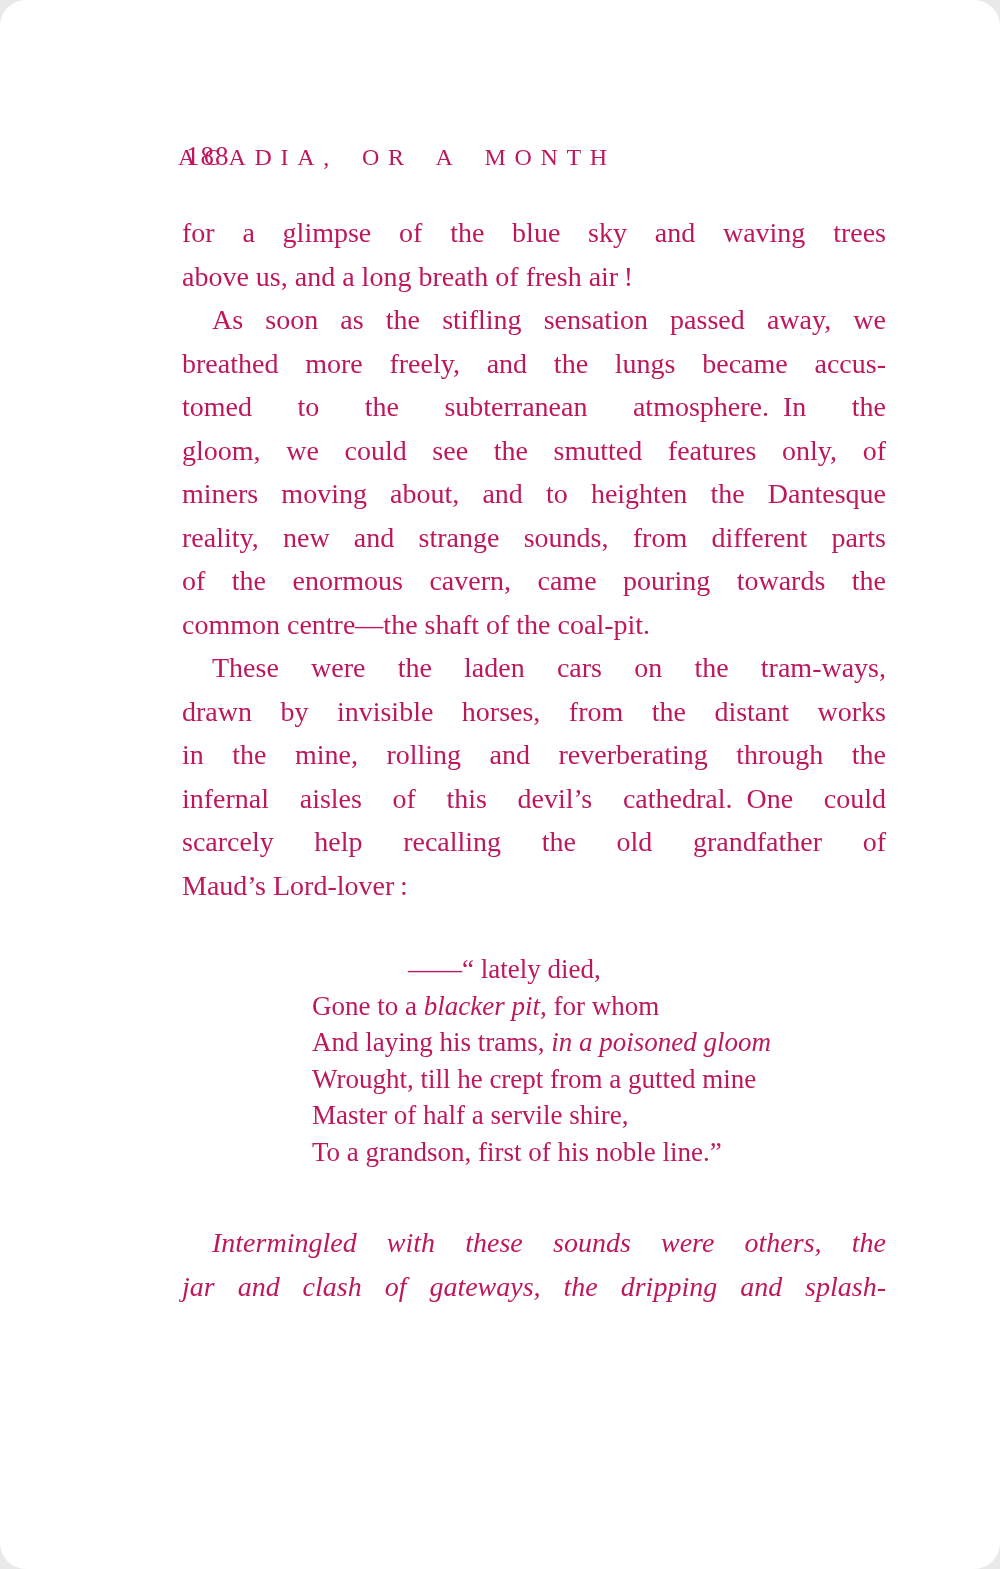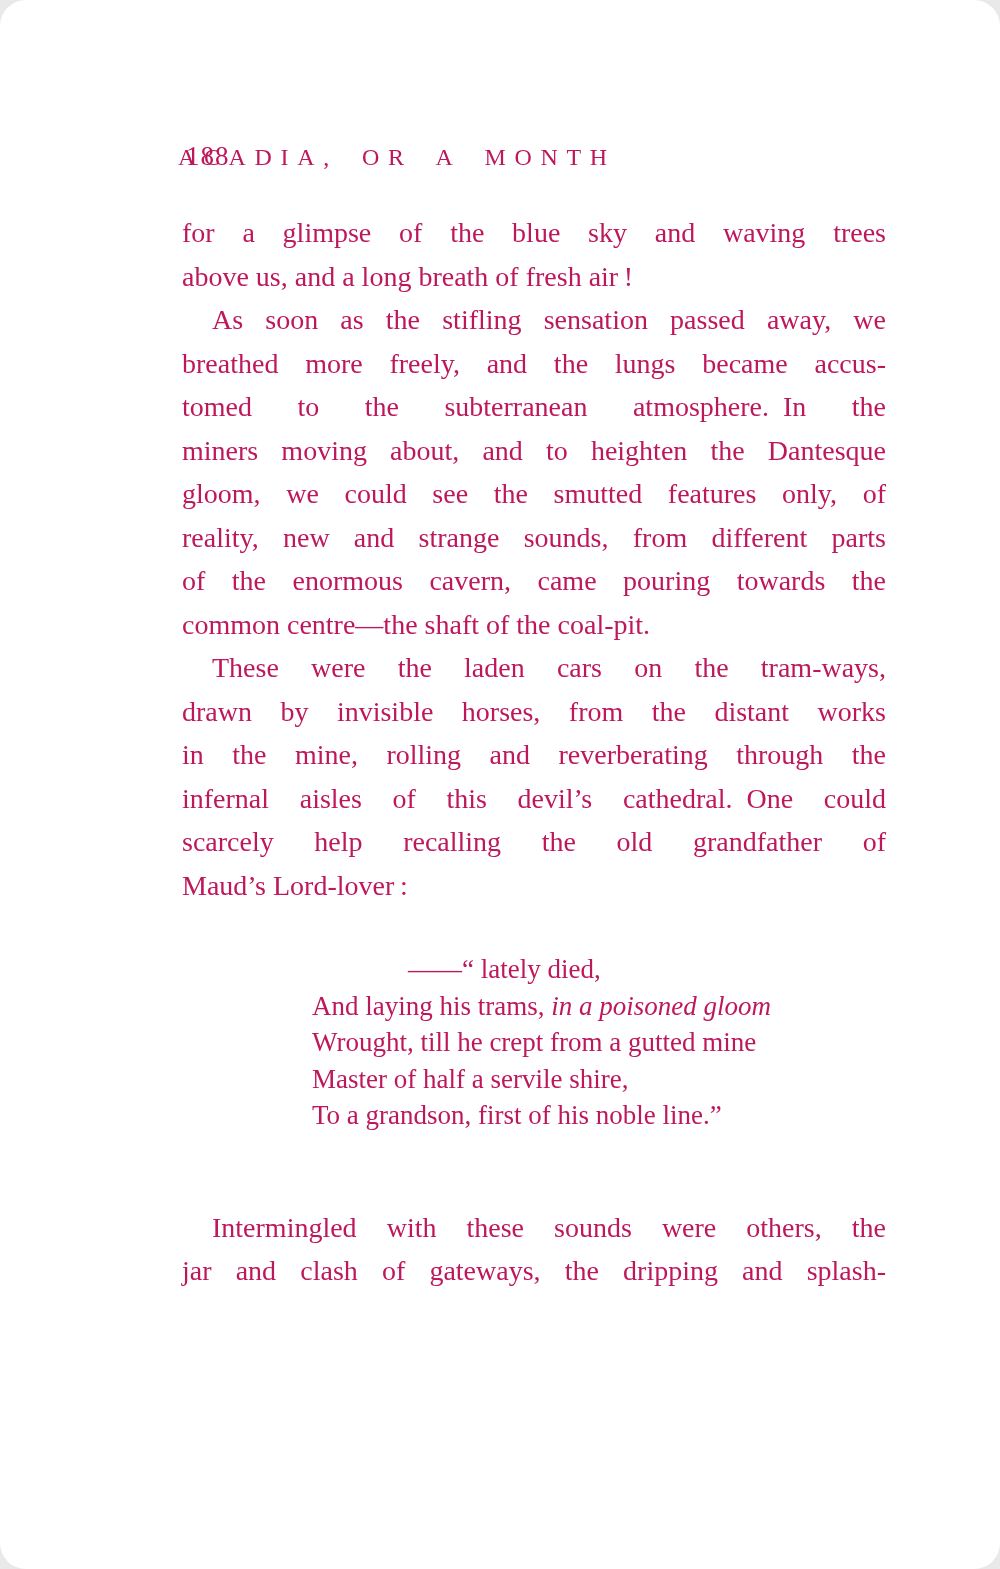--- a/index.html
+++ b/index.html
@@ -52,21 +52,21 @@
   }
   .indent { text-indent: 30px; }
   .poem {
     margin-top: 44px;
     margin-left: 130px;
     font-size: 27px;
     line-height: 36.5px;
   }
   .pline.first { text-indent: 96px; }
   .it { font-style: italic; }
-  .para-last { margin-top: 72px; }
+  .para-last { margin-top: 51px; font-style: italic; }
 </style>
 </head>
 <body>
 
 <div class="page">
 
   <div class="running-head">
     <span class="pageno">188</span>
     <div class="rtitle">ACADIA, OR A MONTH</div>
   </div>
@@ -75,38 +75,39 @@
 
     <div class="para">
       <div class="line just">for a glimpse of the blue sky and waving trees</div>
       <div class="line">above us, and a long breath of fresh air !</div>
     </div>
 
     <div class="para">
       <div class="line just indent">As soon as the stifling sensation passed away, we</div>
       <div class="line just">breathed more freely, and the lungs became accus-</div>
       <div class="line just">tomed to the subterranean atmosphere. In the</div>
+      <div class="line just">gloom, we could see the smutted features only, of</div>
       <div class="line just">miners moving about, and to heighten the Dantesque</div>
-      <div class="line just">gloom, we could see the smutted features only, of</div>
       <div class="line just">reality, new and strange sounds, from different parts</div>
       <div class="line just">of the enormous cavern, came pouring towards the</div>
       <div class="line">common centre—the shaft of the coal-pit.</div>
     </div>
 
     <div class="para">
       <div class="line just indent">These were the laden cars on the tram-ways,</div>
       <div class="line just">drawn by invisible horses, from the distant works</div>
       <div class="line just">in the mine, rolling and reverberating through the</div>
       <div class="line just">infernal aisles of this devil’s cathedral. One could</div>
       <div class="line just">scarcely help recalling the old grandfather of</div>
       <div class="line">Maud’s Lord-lover :</div>
     </div>
 
     <div class="poem">
       <div class="pline first"><span>——“ lately died,</span></div>
+      <div class="pline"><span>Gone to a </span><span class="it">blacker pit</span><span>, for whom</span></div>
       <div class="pline"><span>And laying his trams, </span><span class="it">in a poisoned gloom</span></div>
       <div class="pline"><span>Wrought, till he crept from a gutted mine</span></div>
       <div class="pline"><span>Master of half a servile shire,</span></div>
       <div class="pline"><span>To a grandson, first of his noble line.”</span></div>
     </div>
 
     <div class="para para-last">
       <div class="line just indent">Intermingled with these sounds were others, the</div>
       <div class="line just">jar and clash of gateways, the dripping and splash-</div>
     </div>

